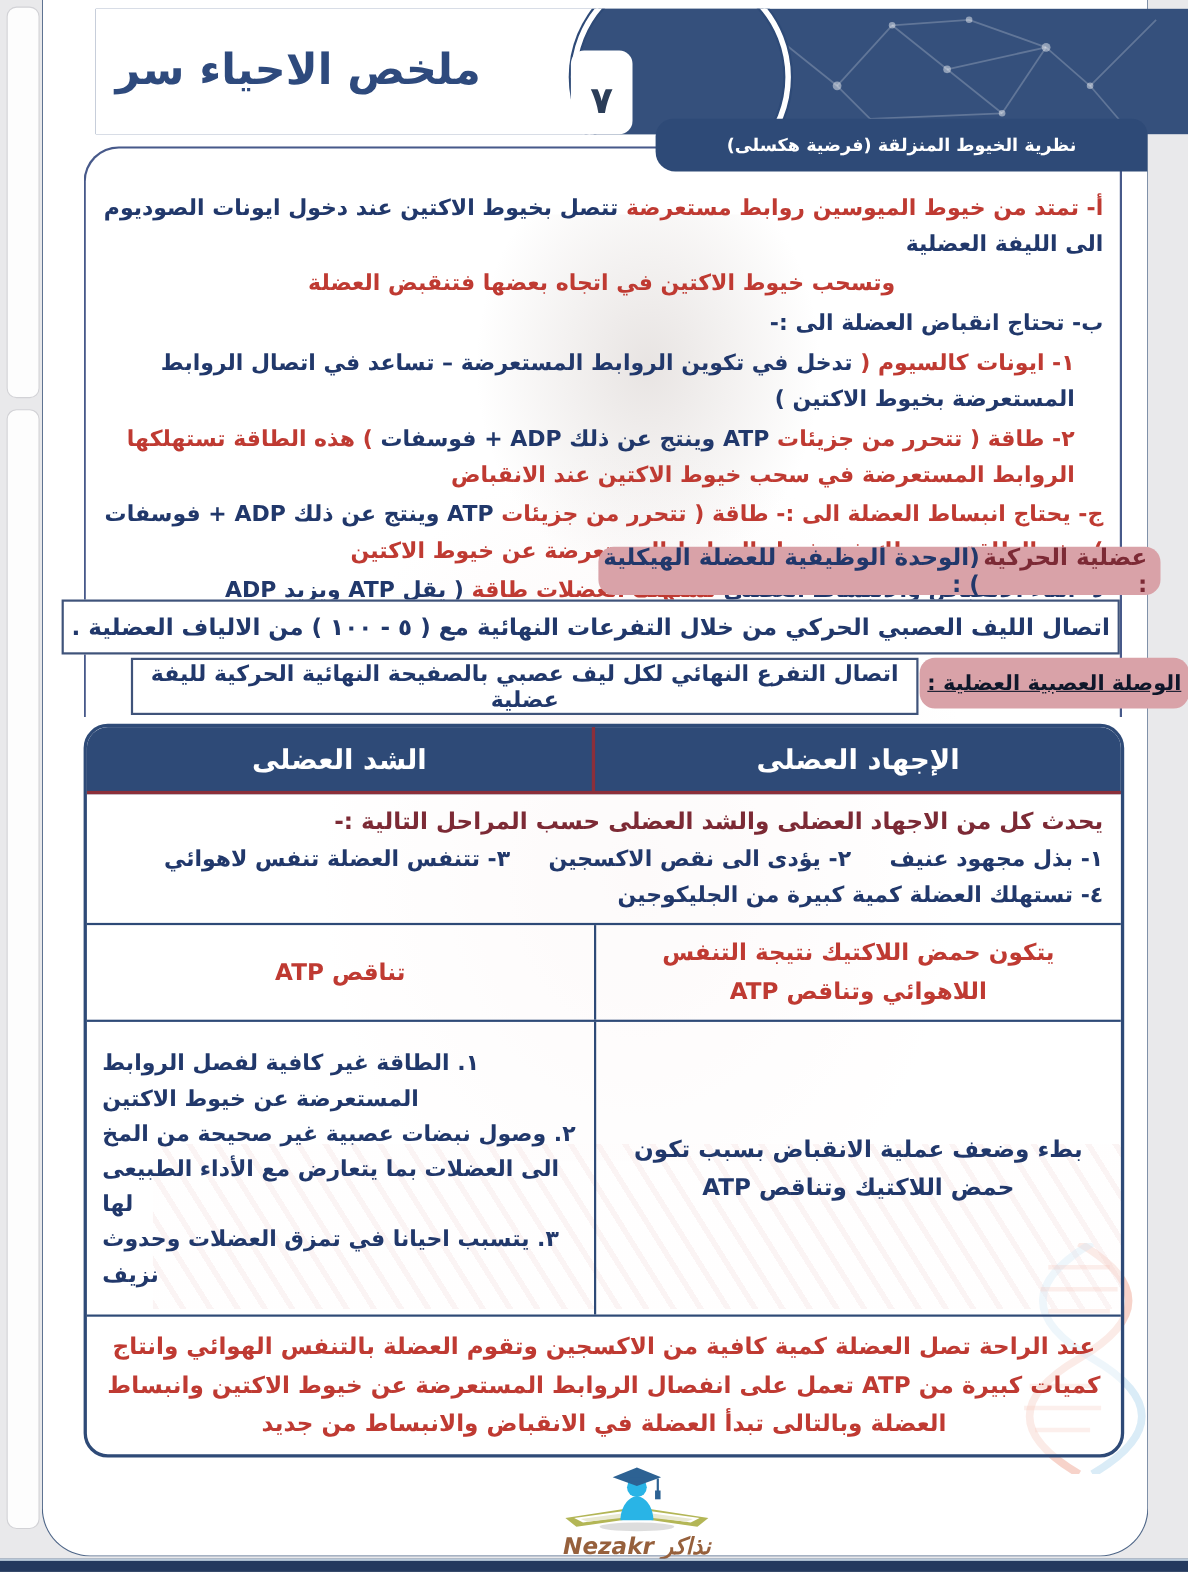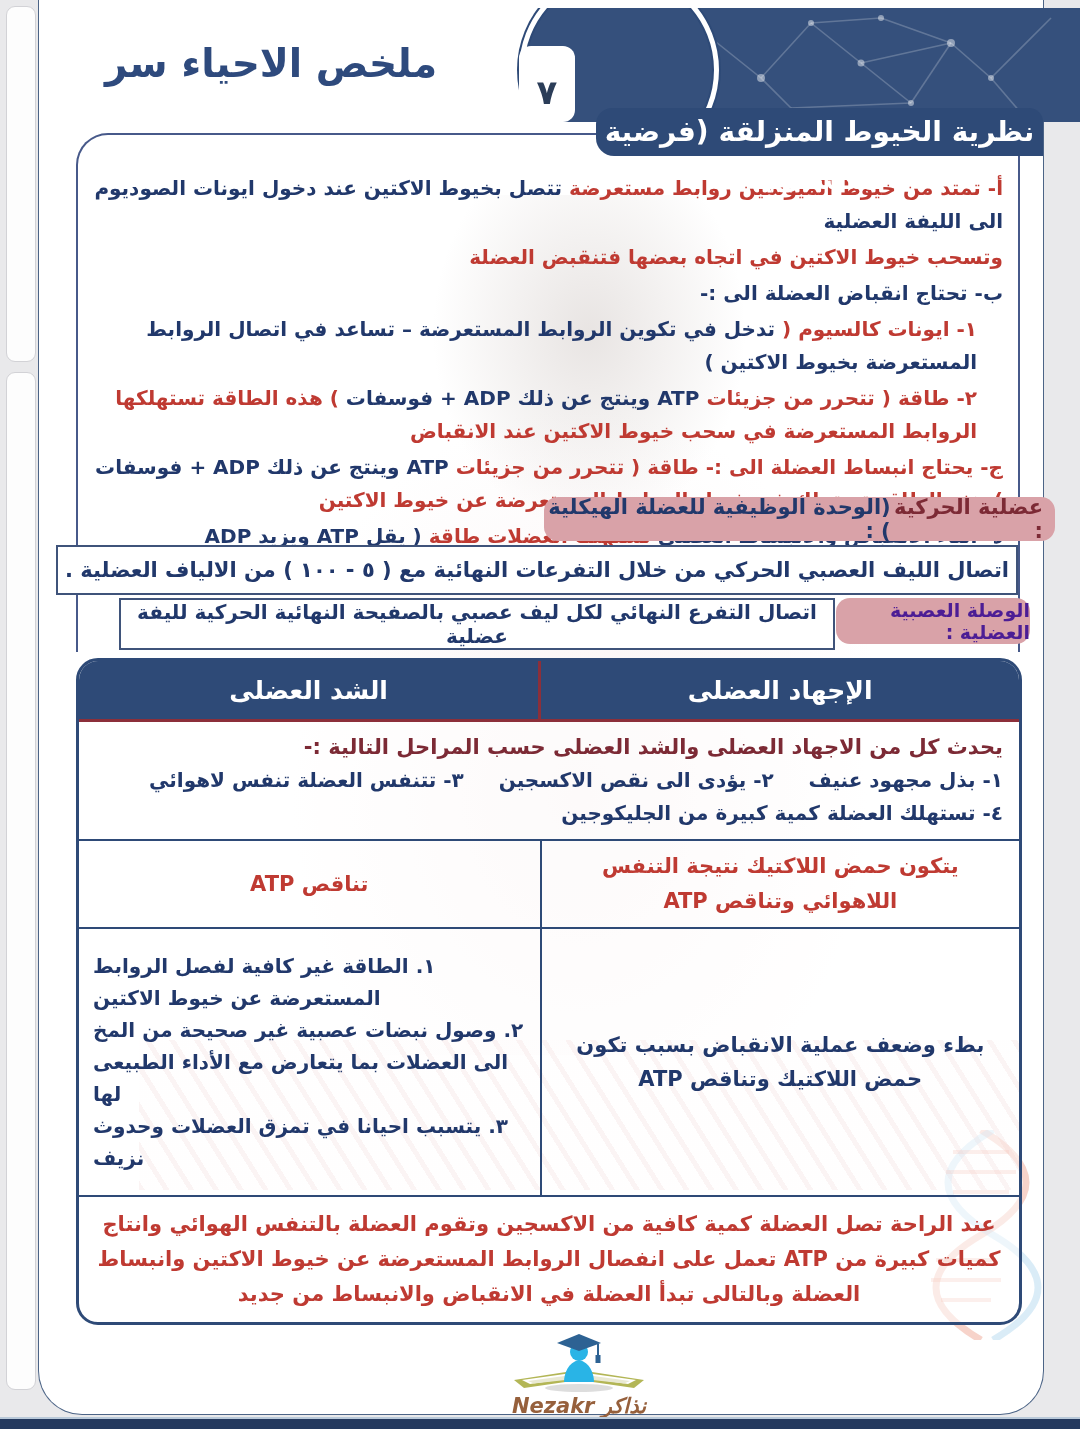--- a/index.html
+++ b/index.html
@@ -27,32 +27,32 @@
         background:#35507c;border:5px solid #ffffff;box-shadow:0 0 0 2px #2e4a77, inset 0 0 0 2px #2e4a77;z-index:3;}
   .page-title{position:absolute;left:0;top:0;width:400px;height:114px;line-height:112px;z-index:4;
         text-align:left;padding-left:18px;font-size:39px;font-weight:bold;color:#2e4a7d;direction:rtl;}
   .page-tab{position:absolute;left:480px;top:46px;width:56px;height:76px;background:#ffffff;border-radius:12px;
         z-index:5;text-align:center;}
   .page-tab span{display:block;margin-top:26px;font-size:34px;font-weight:bold;color:#2b3d58;}
   
   .tbox{position:absolute;left:37px;top:133px;width:940px;height:517px;z-index:2;
         border:2px solid #47598a;border-bottom:none;border-radius:32px 6px 0 0;}
   .ttl{position:absolute;left:557px;top:108px;width:447px;height:48px;z-index:4;background:#2e4a77;color:#ffffff;
-       border-radius:16px 14px 0 18px;text-align:center;line-height:48px;font-size:28px;font-weight:bold;direction:rtl;}
+       border-radius:16px 14px 0 18px;text-align:center;line-height:48px;font-size:16px;font-weight:bold;direction:rtl;}
   .lines{position:absolute;left:52px;top:172px;width:912px;z-index:3;direction:rtl;
          font-size:20px;font-weight:bold;line-height:33px;color:#21386b;}
   .ln{margin-bottom:3px;text-align:right;}
-  .ln.center{text-align:right;}
+  .ln.center{text-align:center;}
   .ln.indent{padding-right:26px;}
   .c-red{color:#bf3a32;}  .c-navy{color:#21386b;}  .c-maroon{color:#7c2a35;}
   
   .pinkbar{position:absolute;background:#d9a2a8;border-radius:14px;z-index:3;direction:rtl;
            font-weight:bold;display:flex;align-items:center;}
   .motor{left:505px;top:497px;width:499px;height:44px;font-size:21px;padding-right:12px;}
-  .neuro{left:797px;top:598px;width:194px;height:46px;font-size:19px;justify-content:center;color:#4c1d95;}
+  .neuro{left:797px;top:598px;width:245px;height:46px;font-size:19px;justify-content:center;color:#0f172a;text-decoration:underline;}
   .defbox{position:absolute;background:#ffffff;border:2px solid #3f537a;z-index:3;direction:rtl;
           display:flex;align-items:center;justify-content:center;text-align:center;
           color:#21386b;font-weight:bold;}
   .def1{left:17px;top:545px;width:958px;height:46px;font-size:21px;}
   .def2{left:80px;top:598px;width:712px;height:48px;font-size:20px;}
   
   .mtable{position:absolute;left:37px;top:658px;width:940px;z-index:3;direction:rtl;
           border:3px solid #2e4a77;border-radius:22px;overflow:hidden;background:rgba(255,255,255,0.55);}
   .thead{display:flex;background:#2e4a77;color:#ffffff;height:58px;border-bottom:3px solid #8c2f3a;}
   .th{display:flex;align-items:center;justify-content:center;font-size:25px;font-weight:bold;}

